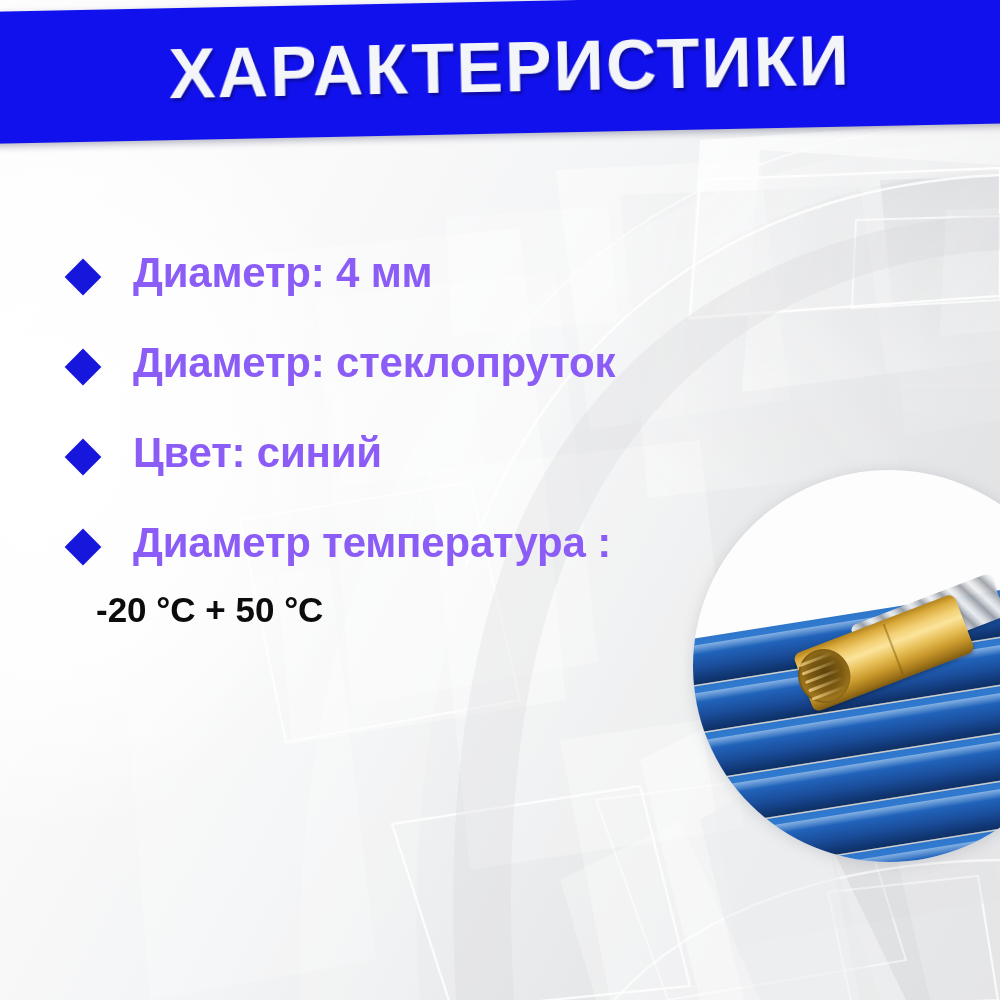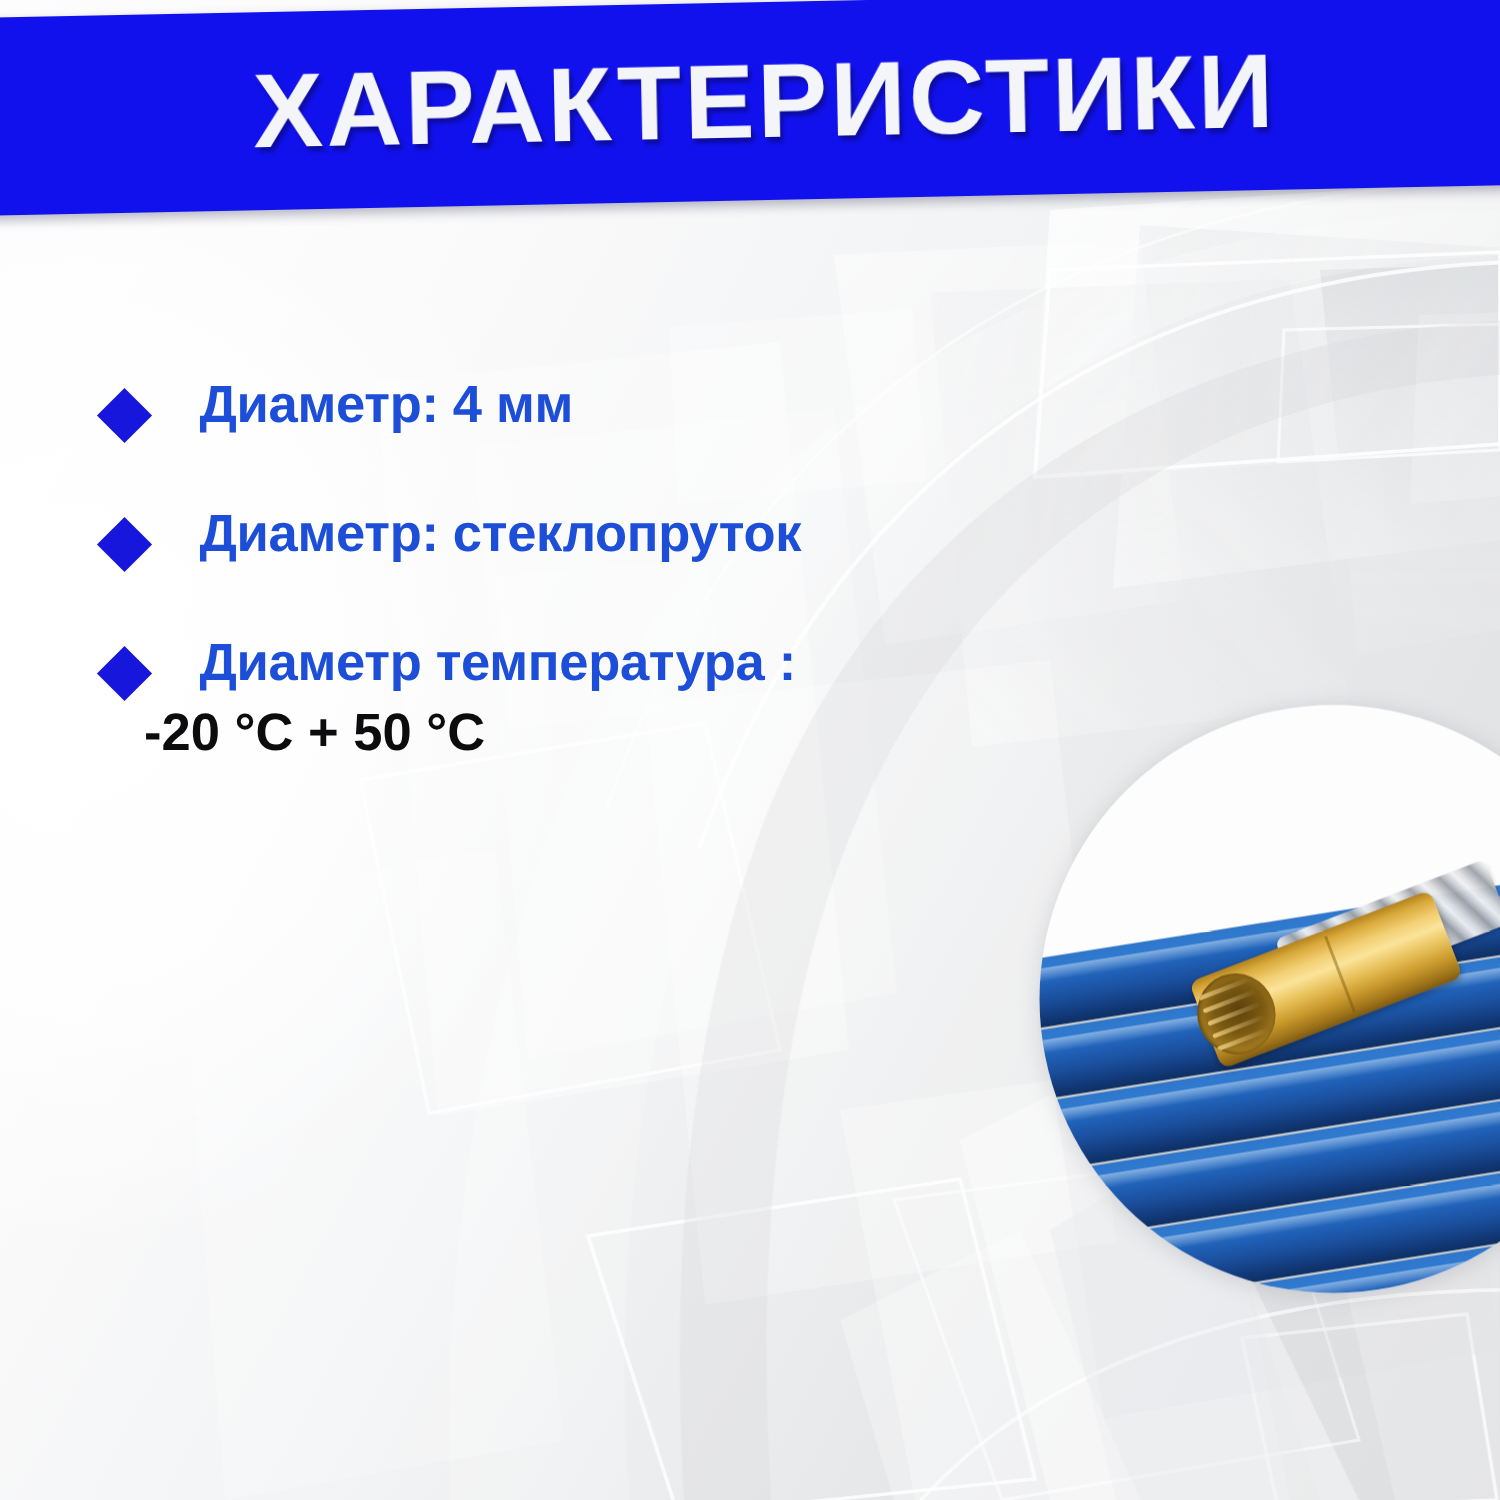--- a/index.html
+++ b/index.html
@@ -54,30 +54,30 @@
   .spec-row:last-child{margin-bottom:0;}
   .diamond{
     width:26px;height:26px;flex:0 0 26px;
     background:#1616dd;
     transform:rotate(45deg);
     margin-top:12px;
     margin-right:0;
   }
   .spec-text{
     margin-left:37px;
-    font-size:35px;
+    font-size:42px;
     font-weight:bold;
-    color:#1d4ed8;
+    color:#8b5cf6;
     line-height:1.0;
     letter-spacing:-0.2px;
     white-space:pre-line;
   }
   .spec-line2{
     font-size:35px;font-weight:bold;color:#0c0c0e;
-    margin-left:37px;margin-top:12px;line-height:1.0;
+    margin-left:37px;margin-top:28px;line-height:1.0;
   }
   .spec-block{display:flex;flex-direction:column;}
 
   
   .photo-circle{
     position:absolute;left:693px;top:470px;width:392px;height:392px;
     border-radius:50%;
     overflow:hidden;
     background:#fdfdfd;
     box-shadow:0 2px 14px rgba(120,125,135,0.25);
@@ -208,20 +208,26 @@
       </div>
     </div>
 
     <div class="spec-row">
       <div class="diamond"></div>
       <div class="spec-block">
         <div class="spec-text">Диаметр: стеклопруток</div>
       </div>
     </div>
 
+    <div class="spec-row">
+      <div class="diamond"></div>
+      <div class="spec-block">
+        <div class="spec-text">Цвет: синий</div>
+      </div>
+    </div>
 
     <div class="spec-row">
       <div class="diamond"></div>
       <div class="spec-block">
         <div class="spec-text">Диаметр температура :</div>
         <div class="spec-line2" style="margin-left:0;">-20 °C + 50 °C</div>
       </div>
     </div>
 
   </div>

